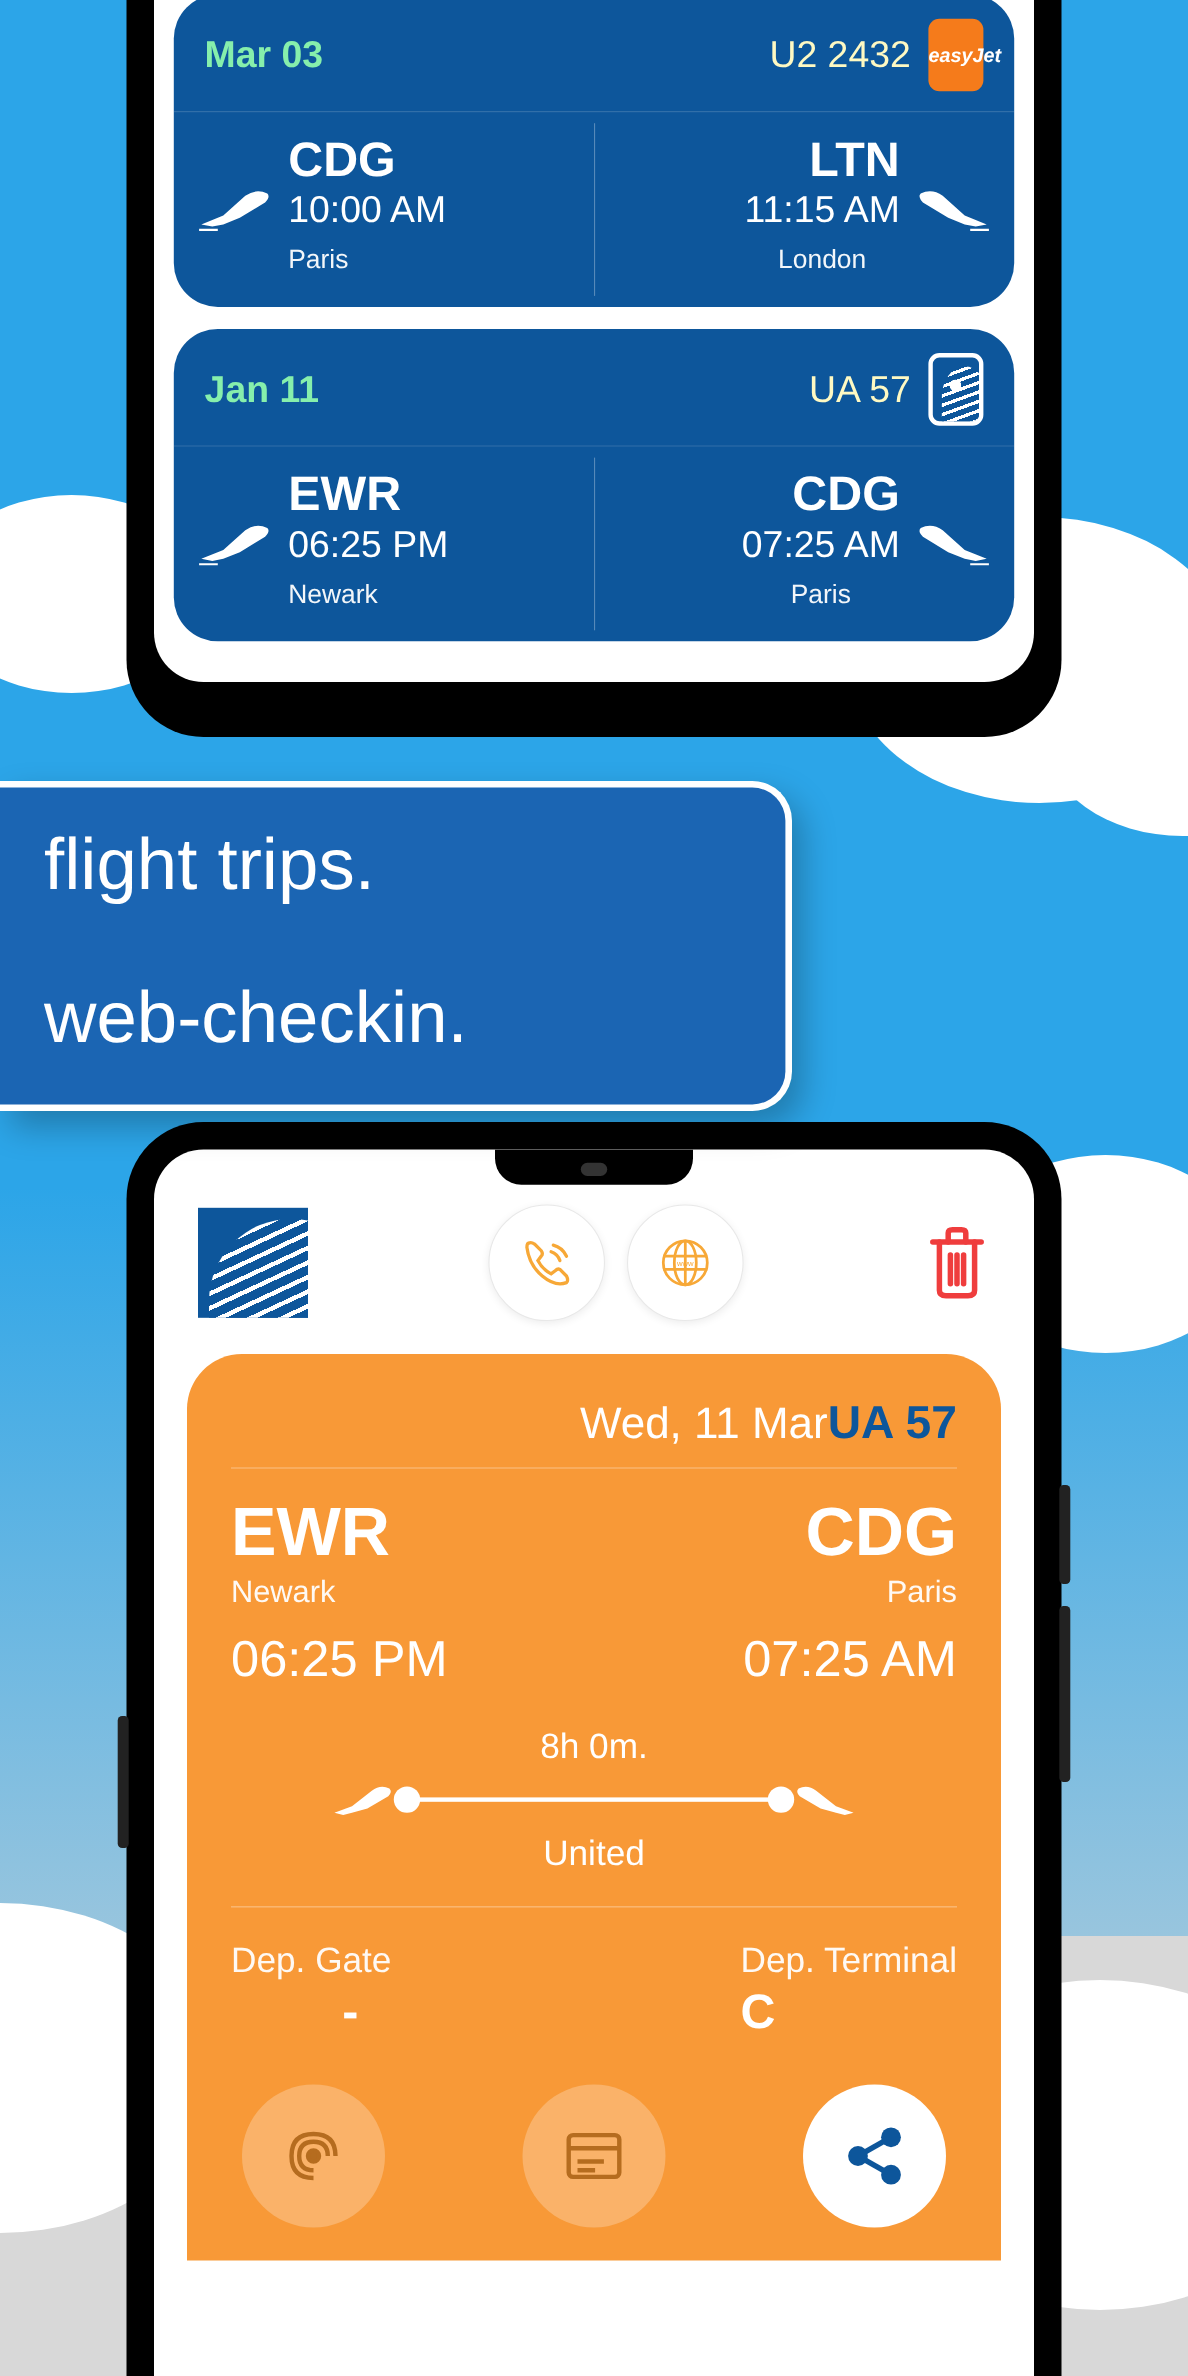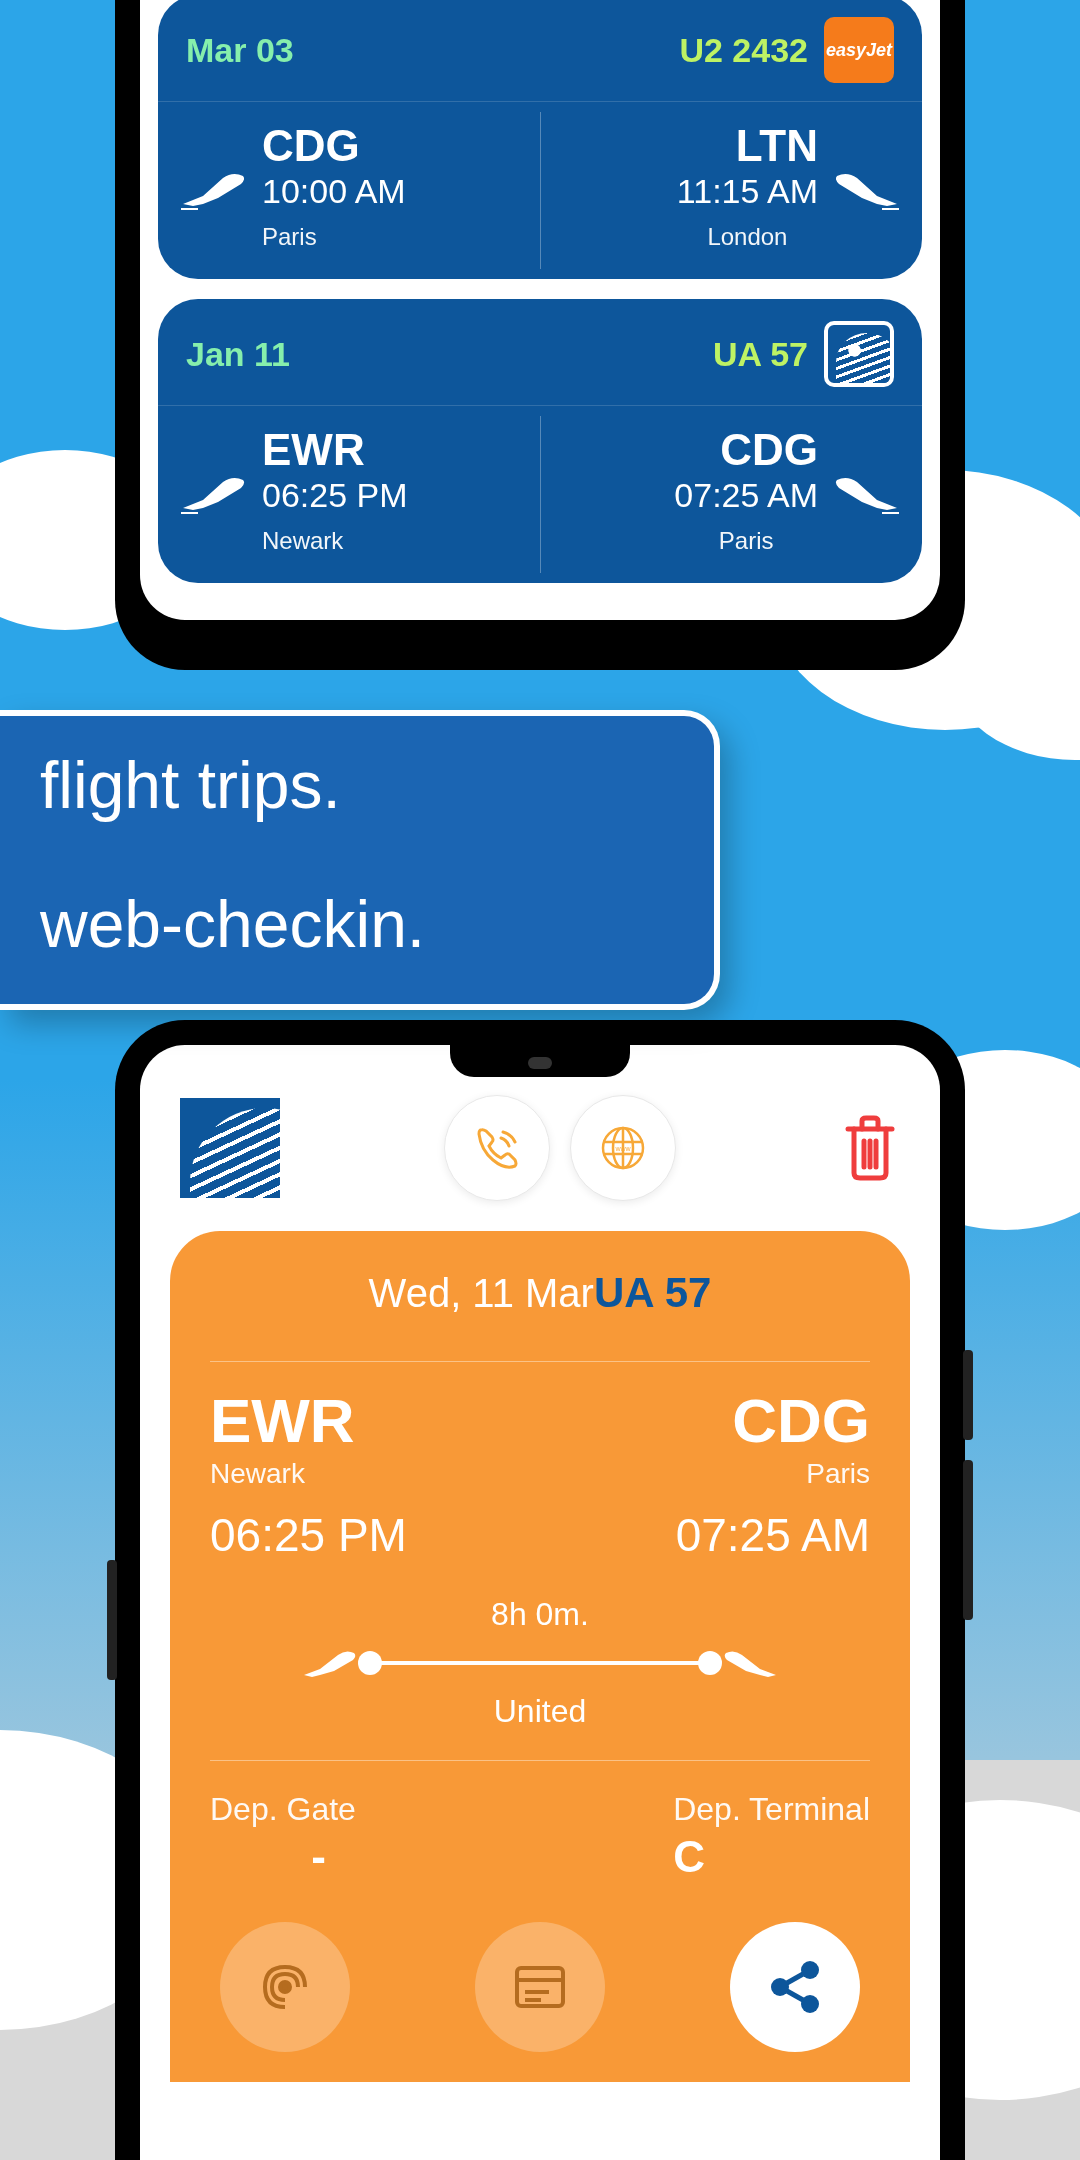--- a/index.html
+++ b/index.html
@@ -87,25 +87,25 @@
 }
 .flight-header {
   display: flex;
   justify-content: space-between;
   align-items: center;
   padding: 22px 28px 18px;
   border-bottom: 1px solid rgba(255,255,255,0.15);
 }
 .flight-date { color: #86efac; font-size: 34px; font-weight: 600; }
 .flight-number-wrap { display: flex; align-items: center; gap: 16px; }
-.flight-number { color: #bef264; font-size: 34px; font-weight: 700; }
+.flight-number { color: #fef9c3; font-size: 34px; font-weight: 400; }
 .airline-logo {
-  width: 70px; height: 66px;
+  width: 50px; height: 66px;
   border-radius: 10px;
-  display: flex; align-items: center; justify-content: center;
+  display: flex; align-items: center; 
 }
 .easyjet { background: #f57b1b; }
 .easyjet-text { color: #fff; font-size: 18px; font-weight: 700; font-style: italic; }
 .united-logo { background: #0d569b; border: 4px solid #fff; position: relative; overflow: hidden; }
 .united-globe {
   width: 100%; height: 100%;
   background: radial-gradient(circle at 30% 30%, #fff 10%, transparent 11%),
               repeating-linear-gradient(160deg, #fff 0 3px, #0d569b 3px 8px);
   border-radius: 50% 50% 0 0;
   transform: translate(8px, 8px);
@@ -187,23 +187,23 @@
 
 .detail-card {
   margin: 10px 30px 0;
   background: #f89937;
   border-radius: 50px 50px 0 0;
   padding: 38px 40px 30px;
   color: #fff;
 }
 .detail-row1 {
   display: flex;
-  justify-content: center;
+  justify-content: flex-end;
   align-items: baseline;
-  padding-bottom: 44px;
+  padding-bottom: 17px;
   border-bottom: 1px solid rgba(255,255,255,0.4);
 }
 .detail-date { font-size: 40px; font-weight: 500; }
 .detail-flight-no { font-size: 42px; font-weight: 600; color: #0d569b; }
 
 .detail-row2 {
   display: flex;
   justify-content: space-between;
   padding: 28px 0 14px;
 }

